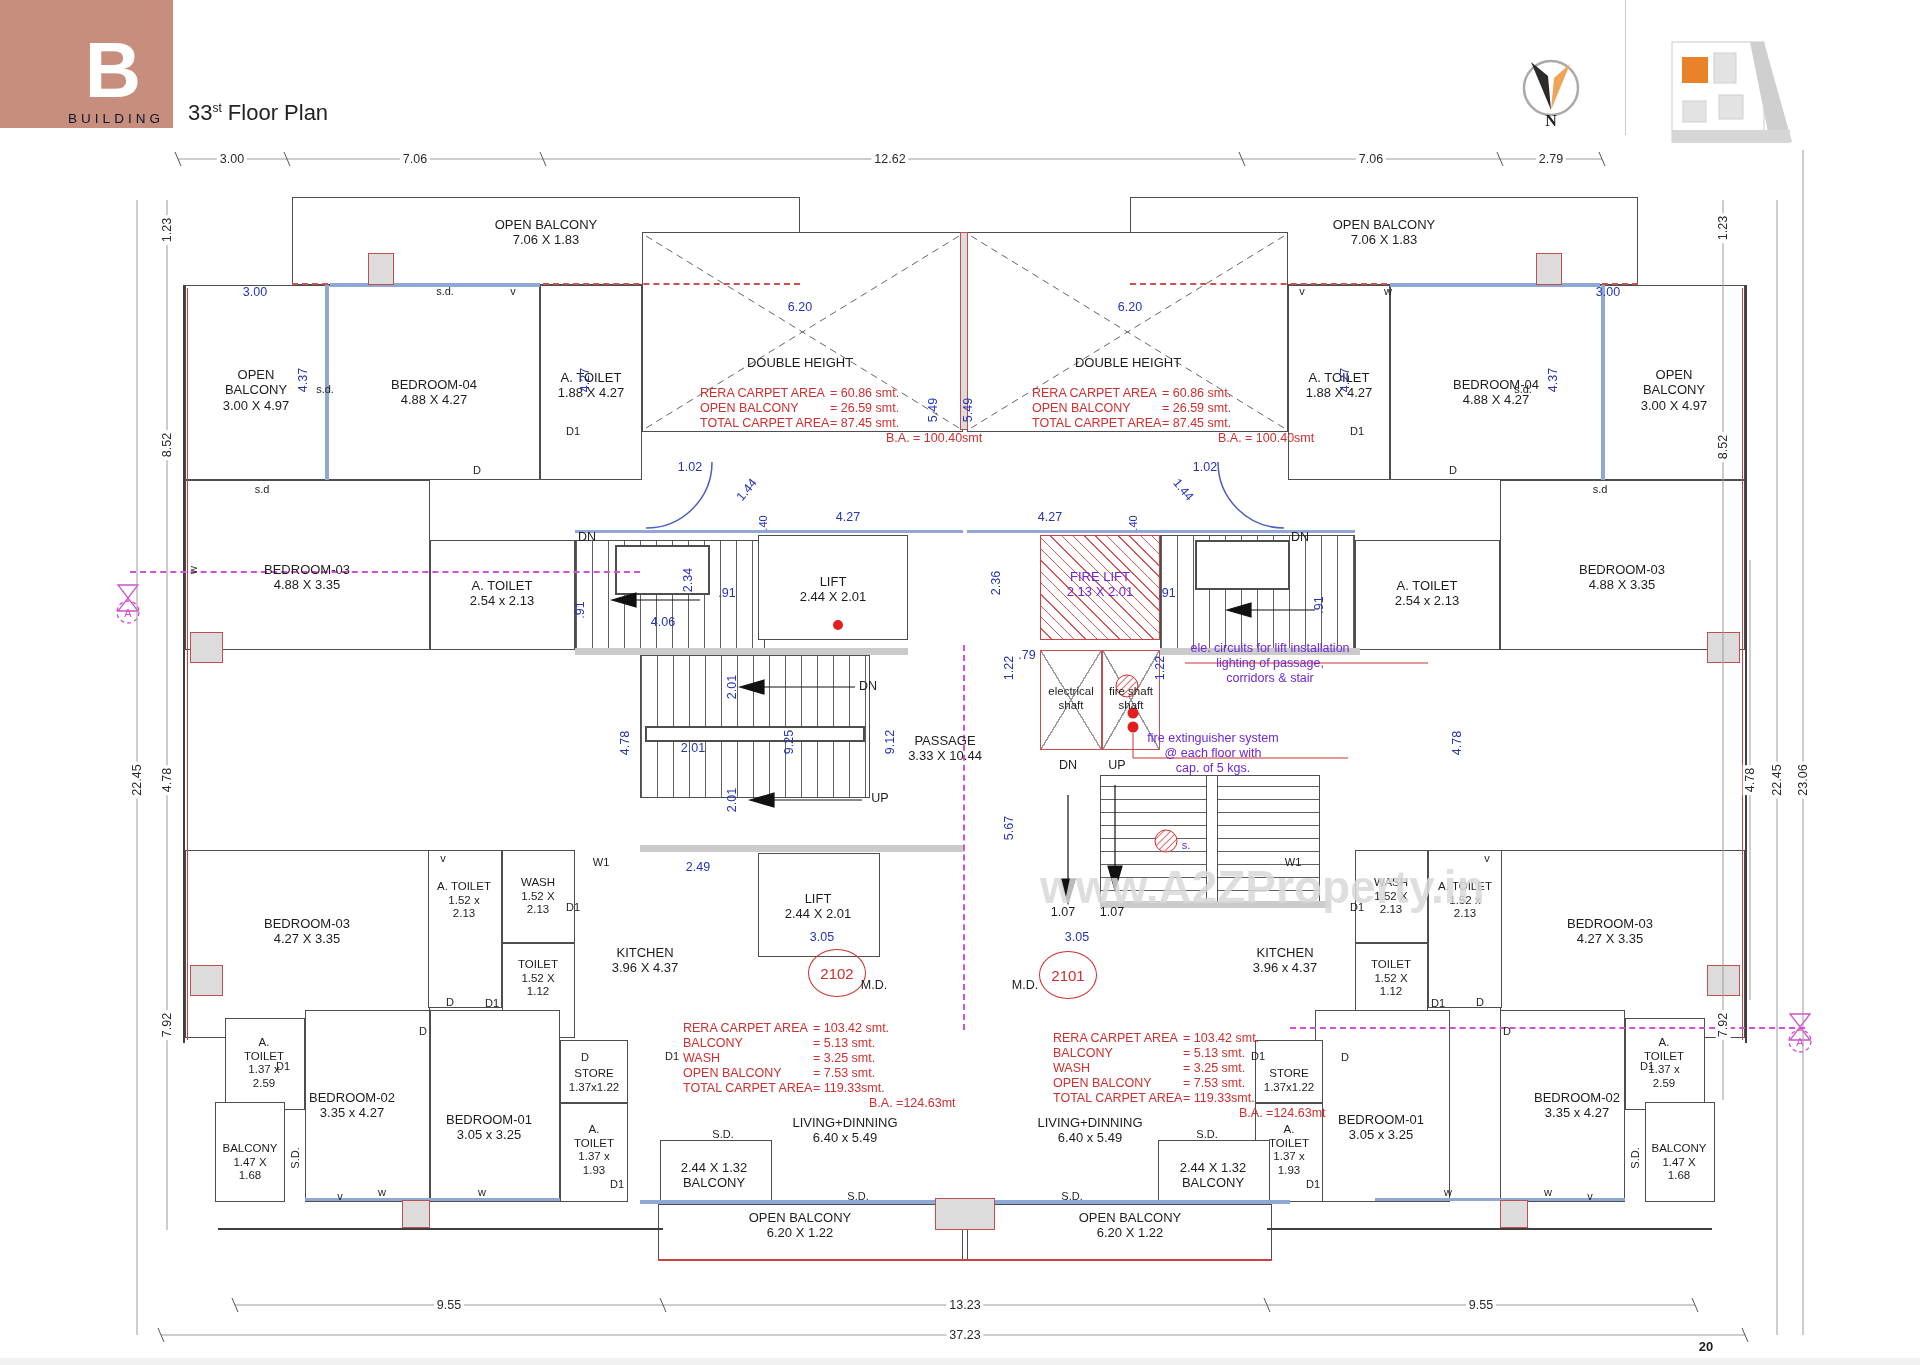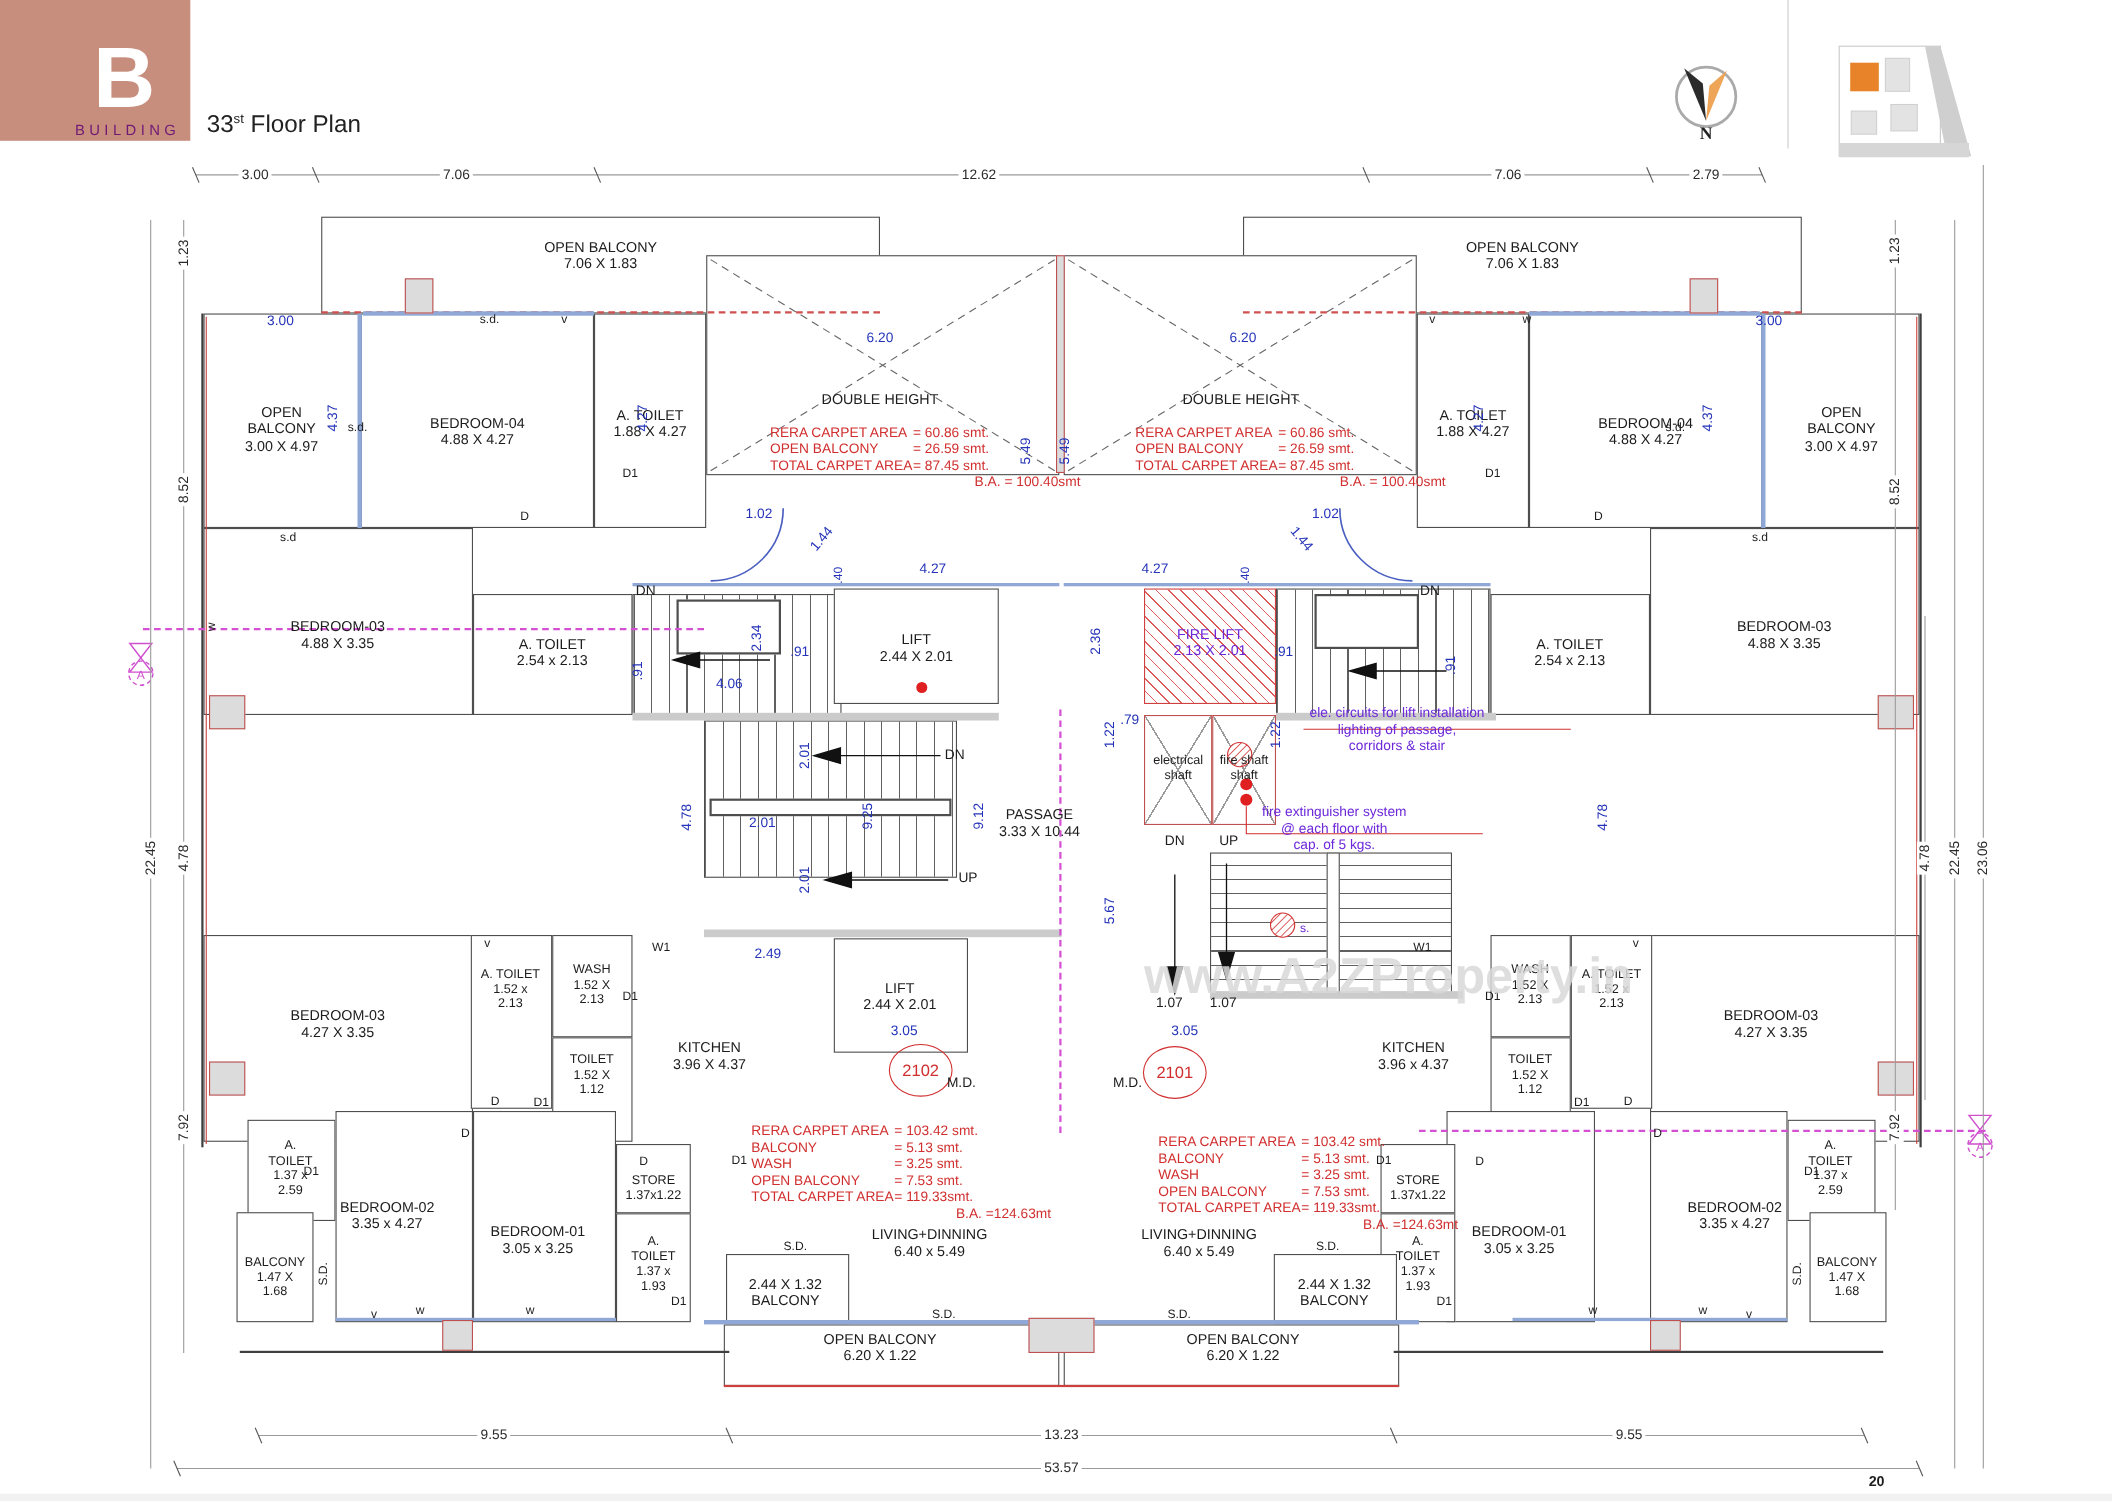--- a/index.html
+++ b/index.html
@@ -35,21 +35,21 @@
   .wmurl{position:absolute;z-index:8;font-weight:bold;font-size:46px;color:#d9d9d9;opacity:.85;pointer-events:none;white-space:nowrap}
   svg{position:absolute;left:0;top:0;z-index:3}
 </style>
 </head>
 <body>
 
 <div id="sheet">
 
   <div class="hdrblock">
     <div class="t" style="left:113px;top:70px;font-size:78px;font-weight:bold;color:#fff">B</div>
-    <div class="t" style="left:116px;top:119px;font-size:13.5px;letter-spacing:4px;color:#701a75">BUILDING</div>
+    <div class="t" style="left:116px;top:119px;font-size:13.5px;letter-spacing:4px;color:#0f172a">BUILDING</div>
   </div>
   <div class="t" style="left:258px;top:113px;font-size:22px;color:#222">
     <span>33</span><sup style="font-size:12px">st</sup><span> Floor Plan</span>
   </div>
   <div class="dline" style="left:1625px;top:0;width:1px;height:135px;background:#ccc"></div>
   <div class="t" style="left:1706px;top:1347px;font-size:13px;font-weight:bold">20</div>
   <div style="position:absolute;left:0;top:1358px;width:1920px;height:7px;background:#f1f1f1"></div>
 
   <div class="room" style="left:292px;top:197px;width:508px;height:88px"></div>
   <div class="room" style="left:1130px;top:197px;width:508px;height:88px"></div>
@@ -557,21 +557,21 @@
   <div class="t dimlbl tv" style="left:167px;top:1025px">7.92</div>
   <div class="t dimlbl tv" style="left:1723px;top:228px">1.23</div>
   <div class="t dimlbl tv" style="left:1723px;top:447px">8.52</div>
   <div class="t dimlbl tv" style="left:1750px;top:780px">4.78</div>
   <div class="t dimlbl tv" style="left:1777px;top:780px">22.45</div>
   <div class="t dimlbl tv" style="left:1803px;top:780px">23.06</div>
   <div class="t dimlbl tv" style="left:1723px;top:1025px">7.92</div>
   <div class="t dimlbl" style="left:449px;top:1305px">9.55</div>
   <div class="t dimlbl" style="left:965px;top:1305px">13.23</div>
   <div class="t dimlbl" style="left:1481px;top:1305px">9.55</div>
-  <div class="t dimlbl" style="left:965px;top:1335px">53.57</div>
+  <div class="t dimlbl" style="left:965px;top:1335px">37.23</div>
 
   <div class="t blu" style="left:255px;top:292px">3.00</div>
   <div class="t blu" style="left:1608px;top:292px">3.00</div>
   <div class="t blu tv" style="left:303px;top:380px">4.37</div>
   <div class="t blu tv" style="left:1553px;top:380px">4.37</div>
   <div class="t blu tv" style="left:585px;top:380px">4.27</div>
   <div class="t blu tv" style="left:1345px;top:380px">4.27</div>
   <div class="t blu" style="left:800px;top:307px">6.20</div>
   <div class="t blu" style="left:1130px;top:307px">6.20</div>
   <div class="t blu tv" style="left:933px;top:410px">5.49</div>

